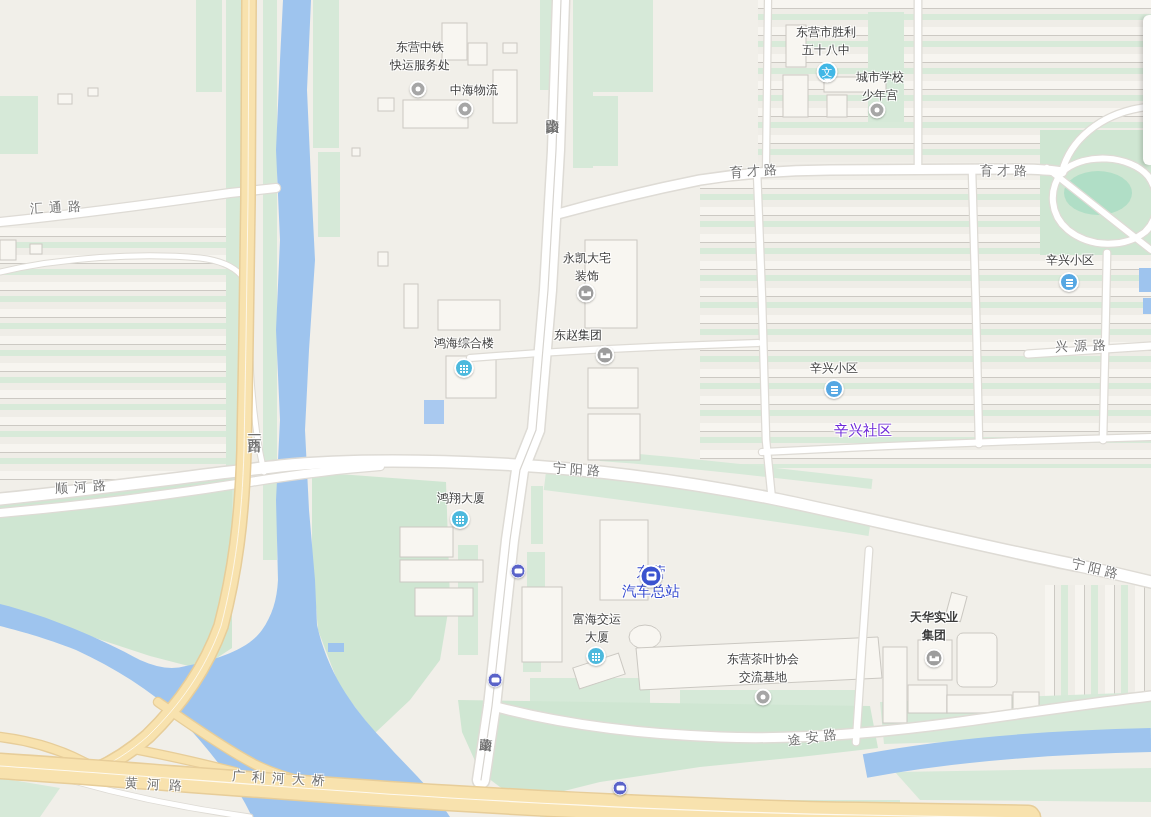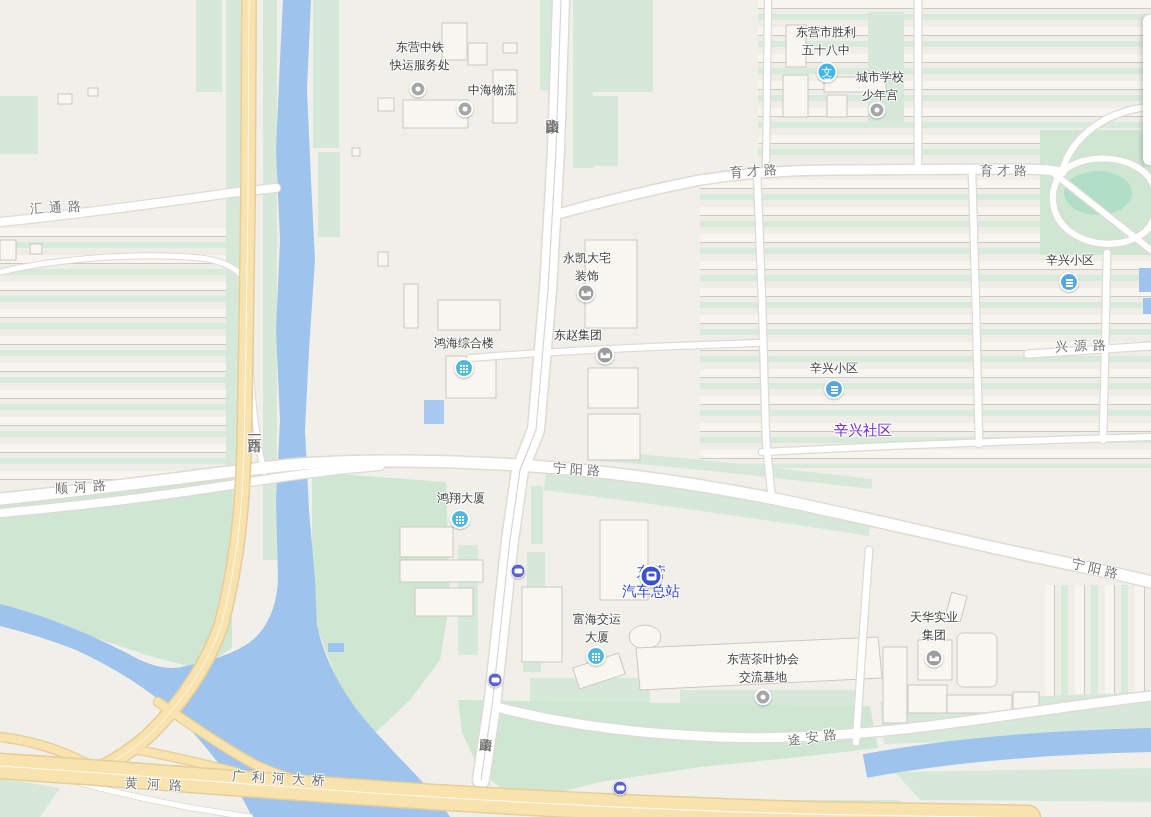--- a/index.html
+++ b/index.html
@@ -261,21 +261,21 @@
   <div class="road-lbl" style="left:1072px;top:554px;transform:rotate(14deg);">宁阳路</div>
   <div class="road-lbl" style="left:1055px;top:338px;letter-spacing:6px;transform:rotate(-2deg);">兴源路</div>
   <div class="road-lbl" style="left:788px;top:732px;letter-spacing:5px;transform:rotate(-8deg);">途安路</div>
   <div class="road-lbl" style="left:125px;top:774px;letter-spacing:9px;transform:rotate(3deg);">黄河路</div>
   <div class="road-lbl" style="left:232px;top:767px;letter-spacing:7px;transform:rotate(3deg);">广利河大桥</div>
 
   <div class="lbl" style="left:420px;top:38px;">
     <div>东营中铁</div>
       <div>快运服务处</div>
   </div>
-  <div class="lbl" style="left:492px;top:81px;">中海物流</div>
+  <div class="lbl" style="left:474px;top:81px;">中海物流</div>
   <div class="lbl" style="left:826px;top:23px;">
     <div>东营市胜利</div>
       <div>五十八中</div>
   </div>
   <div class="lbl" style="left:880px;top:68px;">
     <div>城市学校</div>
       <div>少年宫</div>
   </div>
   <div class="lbl" style="left:587px;top:249px;">
     <div>永凯大宅</div>
@@ -292,21 +292,21 @@
       <div>汽车总站</div>
   </div>
   <div class="lbl" style="left:597px;top:610px;">
     <div>富海交运</div>
       <div>大厦</div>
   </div>
   <div class="lbl" style="left:763px;top:650px;text-align:center;">
     <div>东营茶叶协会</div>
       <div>交流基地</div>
   </div>
-  <div class="lbl" style="left:934px;top:608px;">
+  <div class="lbl" style="left:934px;top:608px;font-weight:bold;">
     <div>天华实业</div>
       <div>集团</div>
   </div>
 
   <div class="icon ic-dot" style="left:418px;top:89px;">
       <div class="hole"></div>
     </div>
   <div class="icon ic-dot" style="left:465px;top:109px;">
       <div class="hole"></div>
     </div>

